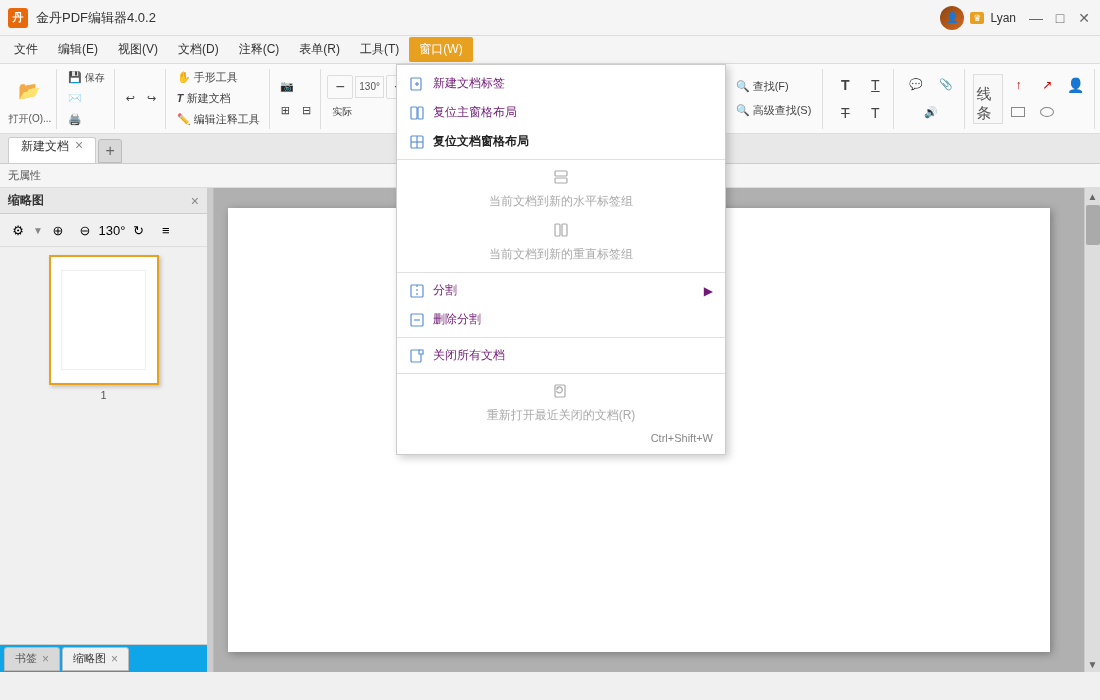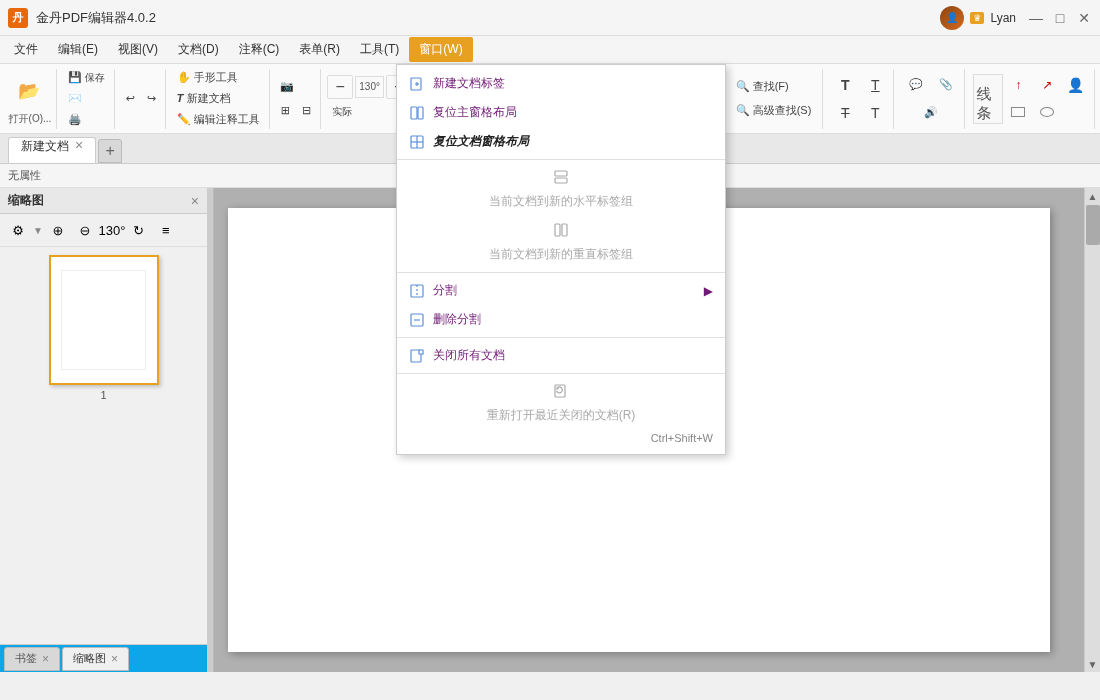--- a/index.html
+++ b/index.html
@@ -364,21 +364,21 @@
     .cm-item {
       display: flex;
       align-items: center;
       padding: 6px 12px;
       gap: 8px;
       cursor: pointer;
       font-size: 12px;
       color: #701a75;
     }
     .cm-item.disabled { color: #aaa; cursor: default; flex-direction: column; }
-    .cm-item.bold { font-weight: bold; color: #222; font-style: italic; }
+    .cm-item.bold { font-weight: bold; color: #222; }
     .cm-separator {
       height: 1px;
       background: #e0e0e0;
       margin: 3px 0;
     }
     .cm-icon {
       width: 16px;
       height: 16px;
       display: flex;
       align-items: center;

